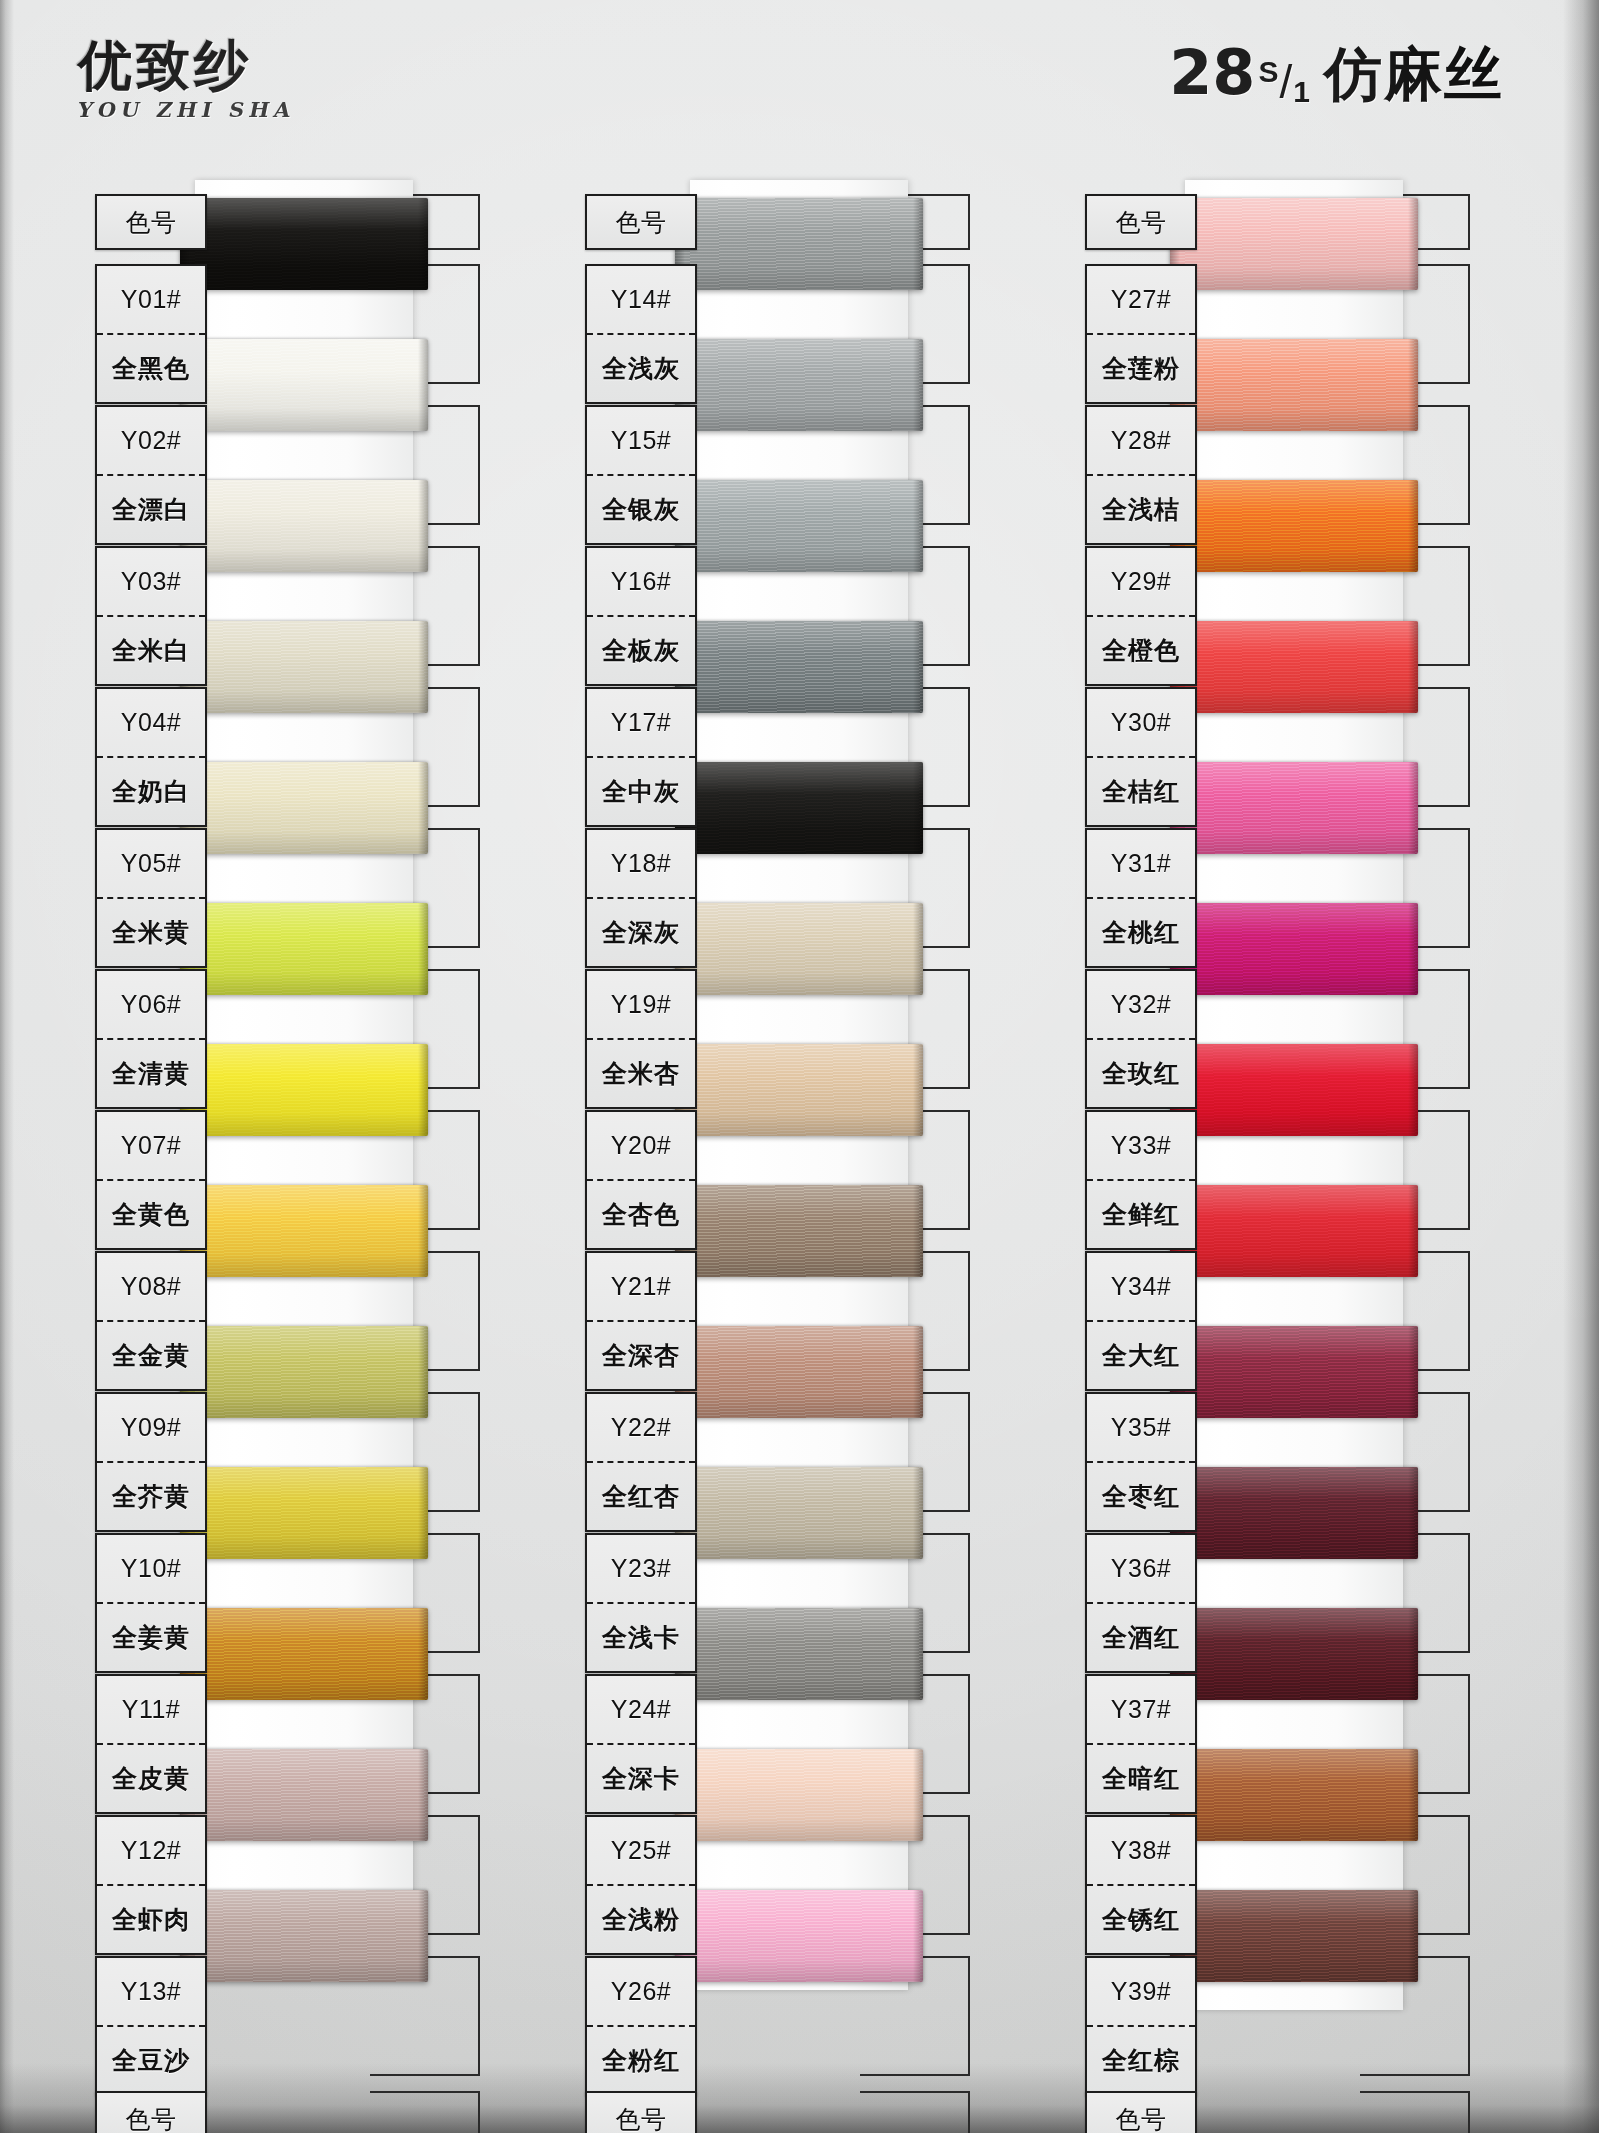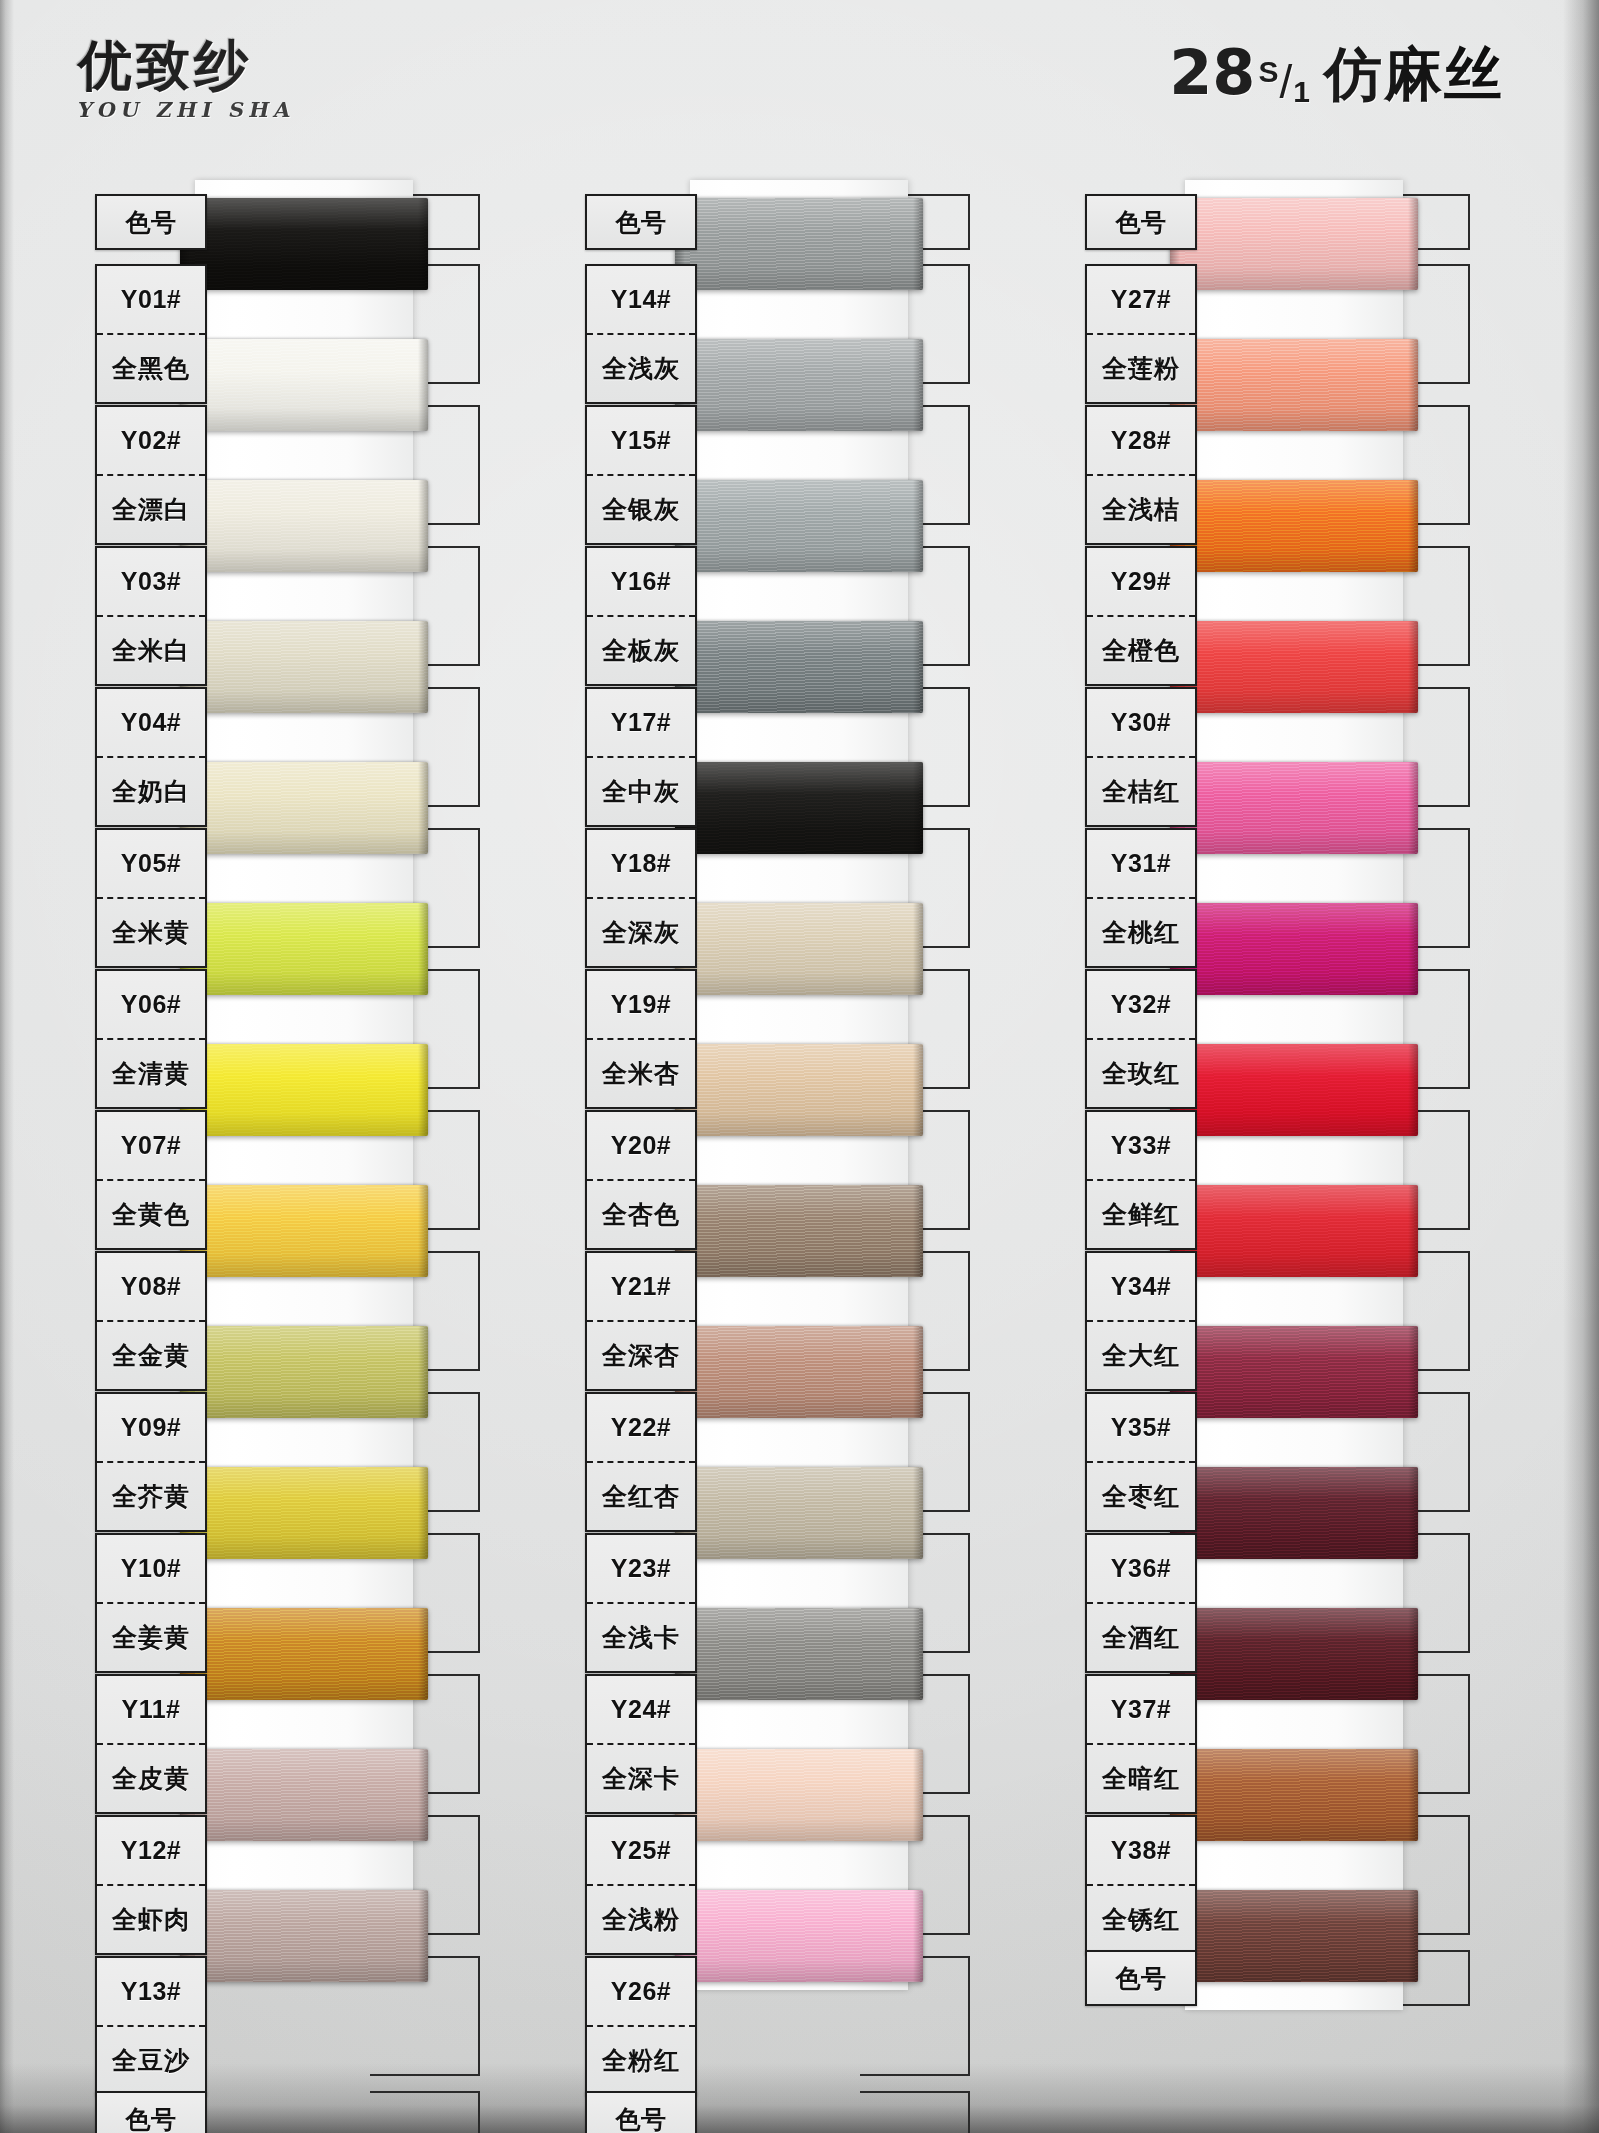--- a/index.html
+++ b/index.html
@@ -88,21 +88,21 @@
     position:absolute; left:0; top:8px;
     width:112px; height:140px;
     border:2px solid #1d1d1d;
     background:linear-gradient(180deg,#eeeeee,#e3e4e4);
     display:flex; flex-direction:column;
     box-shadow: 0 1px 2px rgba(0,0,0,.25);
     z-index:6;
   }
   .lbl .code{
     flex:1; display:flex; align-items:center; justify-content:center;
-    font-size:25px; font-weight:bold; color:#111; letter-spacing:.5px;
+    font-size:25px; font-weight:normal; color:#111; letter-spacing:.5px;
     border-bottom:2px dashed #1a1a1a;
     text-shadow:0 1px 0 rgba(255,255,255,.9);
     font-family:"Liberation Sans","DejaVu Sans",sans-serif;
   }
   .lbl .name{
     flex:1; display:flex; align-items:center; justify-content:center;
     font-size:25px; font-weight:bold; color:#111; letter-spacing:1px;
     text-shadow:0 1px 0 rgba(255,255,255,.9);
     font-family:"DejaVu Sans","Liberation Sans",sans-serif;
   }
@@ -717,20 +717,27 @@
         </div>
         <div class="rbox"></div>
       </div>
       <div class="row">
         <div class="lbl">
           <div class="code">Y38#</div>
           <div class="name">全锈红</div>
         </div>
         <div class="rbox"></div>
       </div>
+      <div class="row">
+        <div class="lbl">
+          <div class="code">Y39#</div>
+          <div class="name">全红棕</div>
+        </div>
+        <div class="rbox"></div>
+      </div>
       <div class="row footer-row">
         <div class="lbl single">
           <div class="code">色号</div>
         </div>
         <div class="rbox single"></div>
       </div>
     </div>
 
   <div class="sheet-edge-l"></div>
   <div class="sheet-edge-r"></div>

